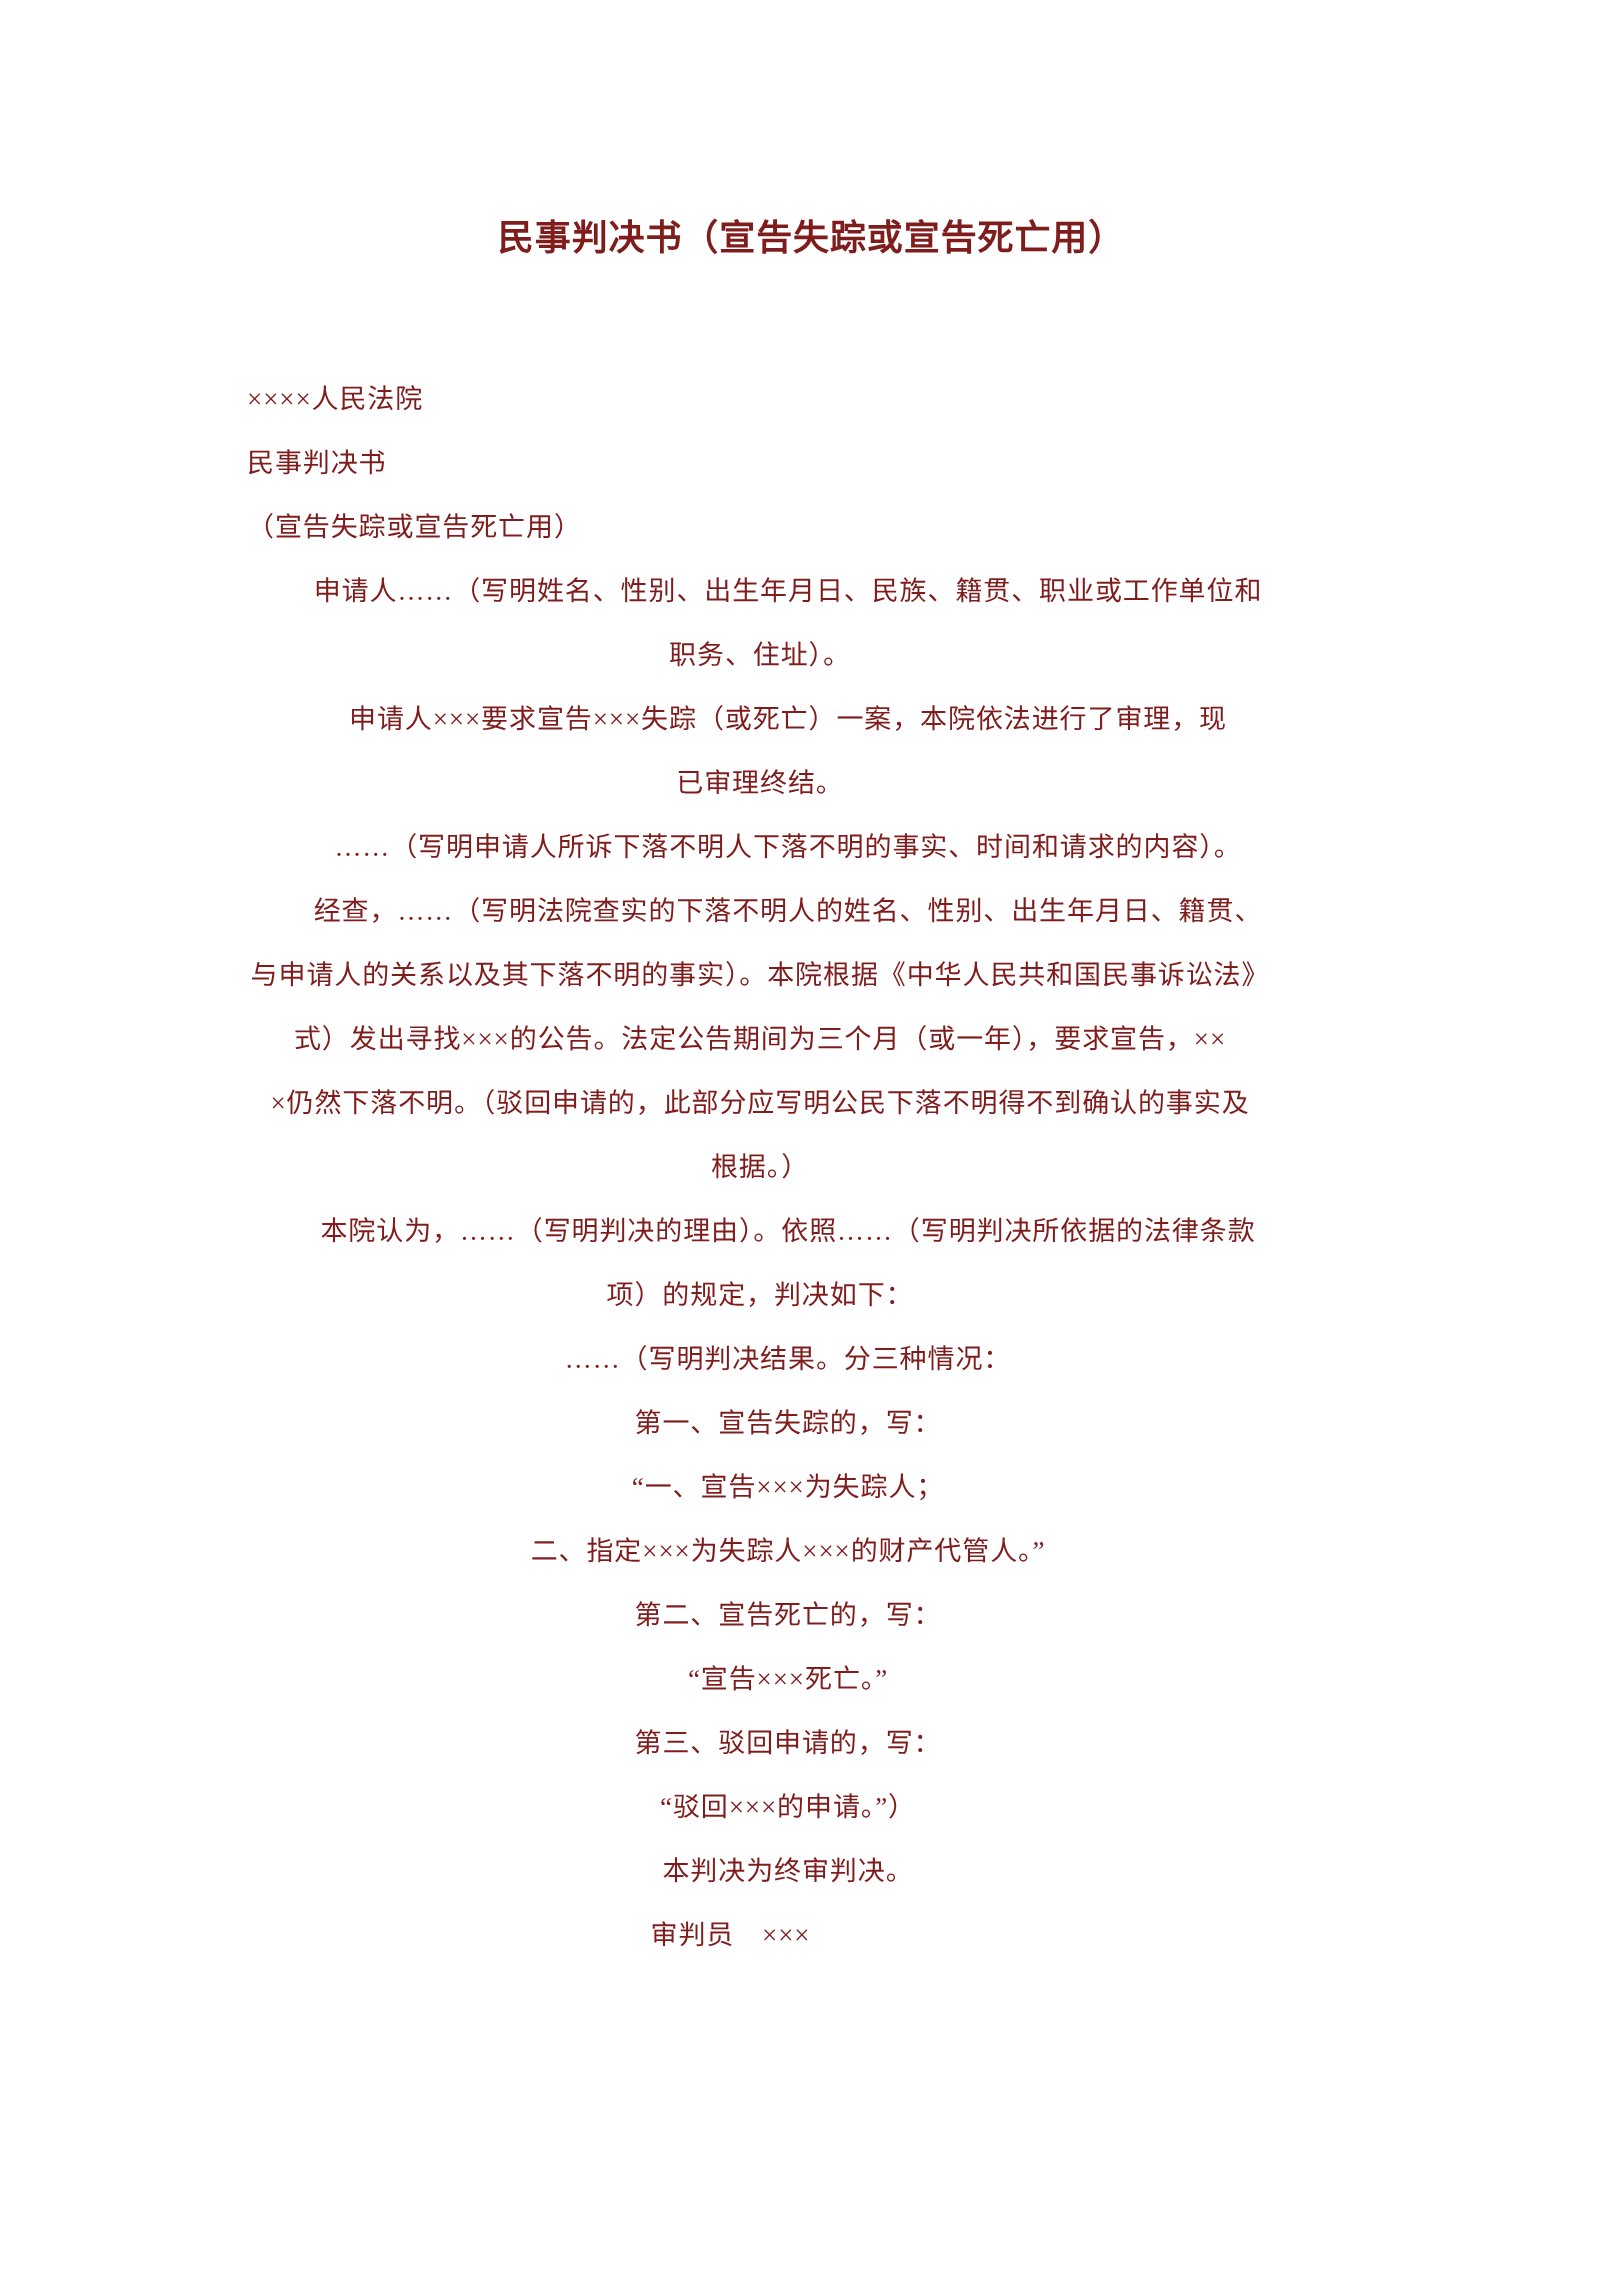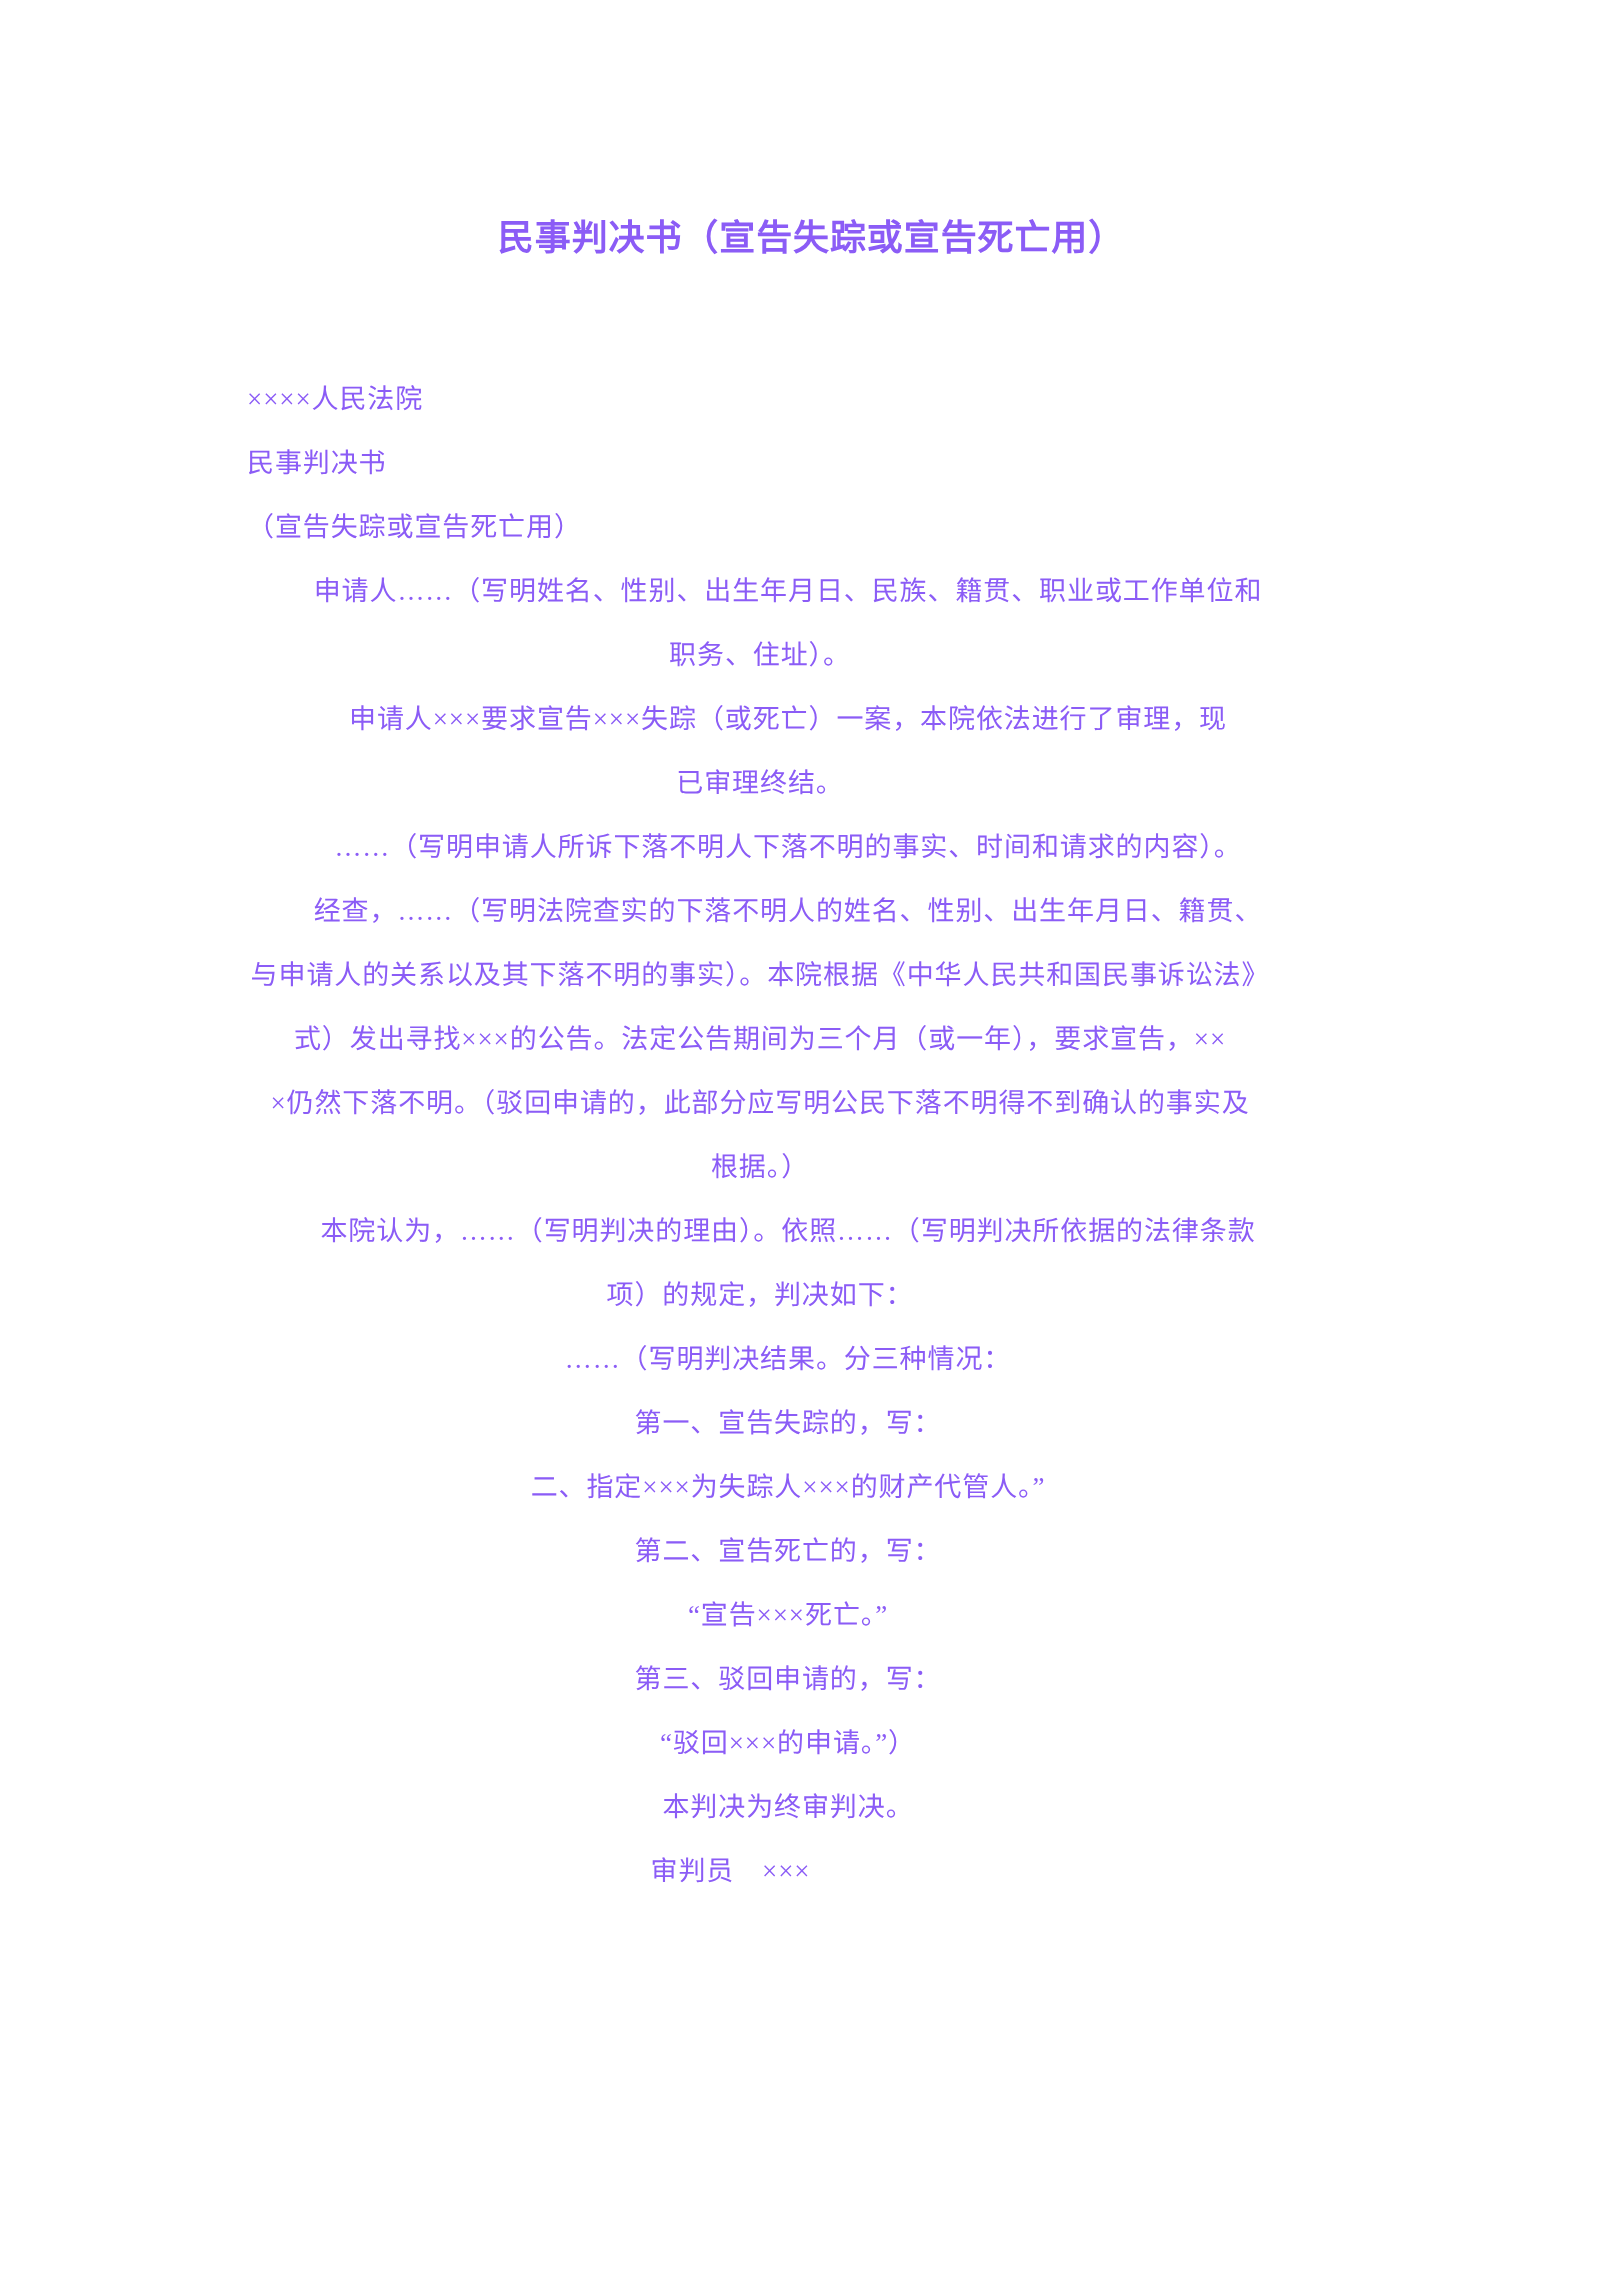--- a/index.html
+++ b/index.html
@@ -6,21 +6,21 @@
     margin: 0;
     padding: 0;
     background: #ffffff;
   }
   .page {
     position: relative;
     width: 1623px;
     height: 2294px;
     background: #ffffff;
     font-family: "Liberation Serif", "DejaVu Serif", serif;
-    color: #8b5cf6;
+    color: #7f1d1d;
     overflow: hidden;
   }
   .doc-title {
     position: absolute;
     top: 206px;
     left: 0;
     width: 1623px;
     height: 64px;
     line-height: 64px;
     text-align: center;
@@ -66,20 +66,21 @@
     <div class="line indent">……（写明申请人所诉下落不明人下落不明的事实、时间和请求的内容）。</div>
     <div class="line indent">经查，……（写明法院查实的下落不明人的姓名、性别、出生年月日、籍贯、</div>
     <div class="line">与申请人的关系以及其下落不明的事实）。本院根据《中华人民共和国民事诉讼法》</div>
     <div class="line">式）发出寻找×××的公告。法定公告期间为三个月（或一年），要求宣告，××</div>
     <div class="line">×仍然下落不明。（驳回申请的，此部分应写明公民下落不明得不到确认的事实及</div>
     <div class="line">根据。）</div>
     <div class="line indent">本院认为，……（写明判决的理由）。依照……（写明判决所依据的法律条款</div>
     <div class="line">项）的规定，判决如下：</div>
     <div class="line indent">……（写明判决结果。分三种情况：</div>
     <div class="line indent">第一、宣告失踪的，写：</div>
+    <div class="line indent">“一、宣告×××为失踪人；</div>
     <div class="line indent">二、指定×××为失踪人×××的财产代管人。”</div>
     <div class="line indent">第二、宣告死亡的，写：</div>
     <div class="line indent">“宣告×××死亡。”</div>
     <div class="line indent">第三、驳回申请的，写：</div>
     <div class="line indent">“驳回×××的申请。”）</div>
     <div class="line indent">本判决为终审判决。</div>
     <div class="line signer">审判员　×××</div>
   </div>
 
 </div>

